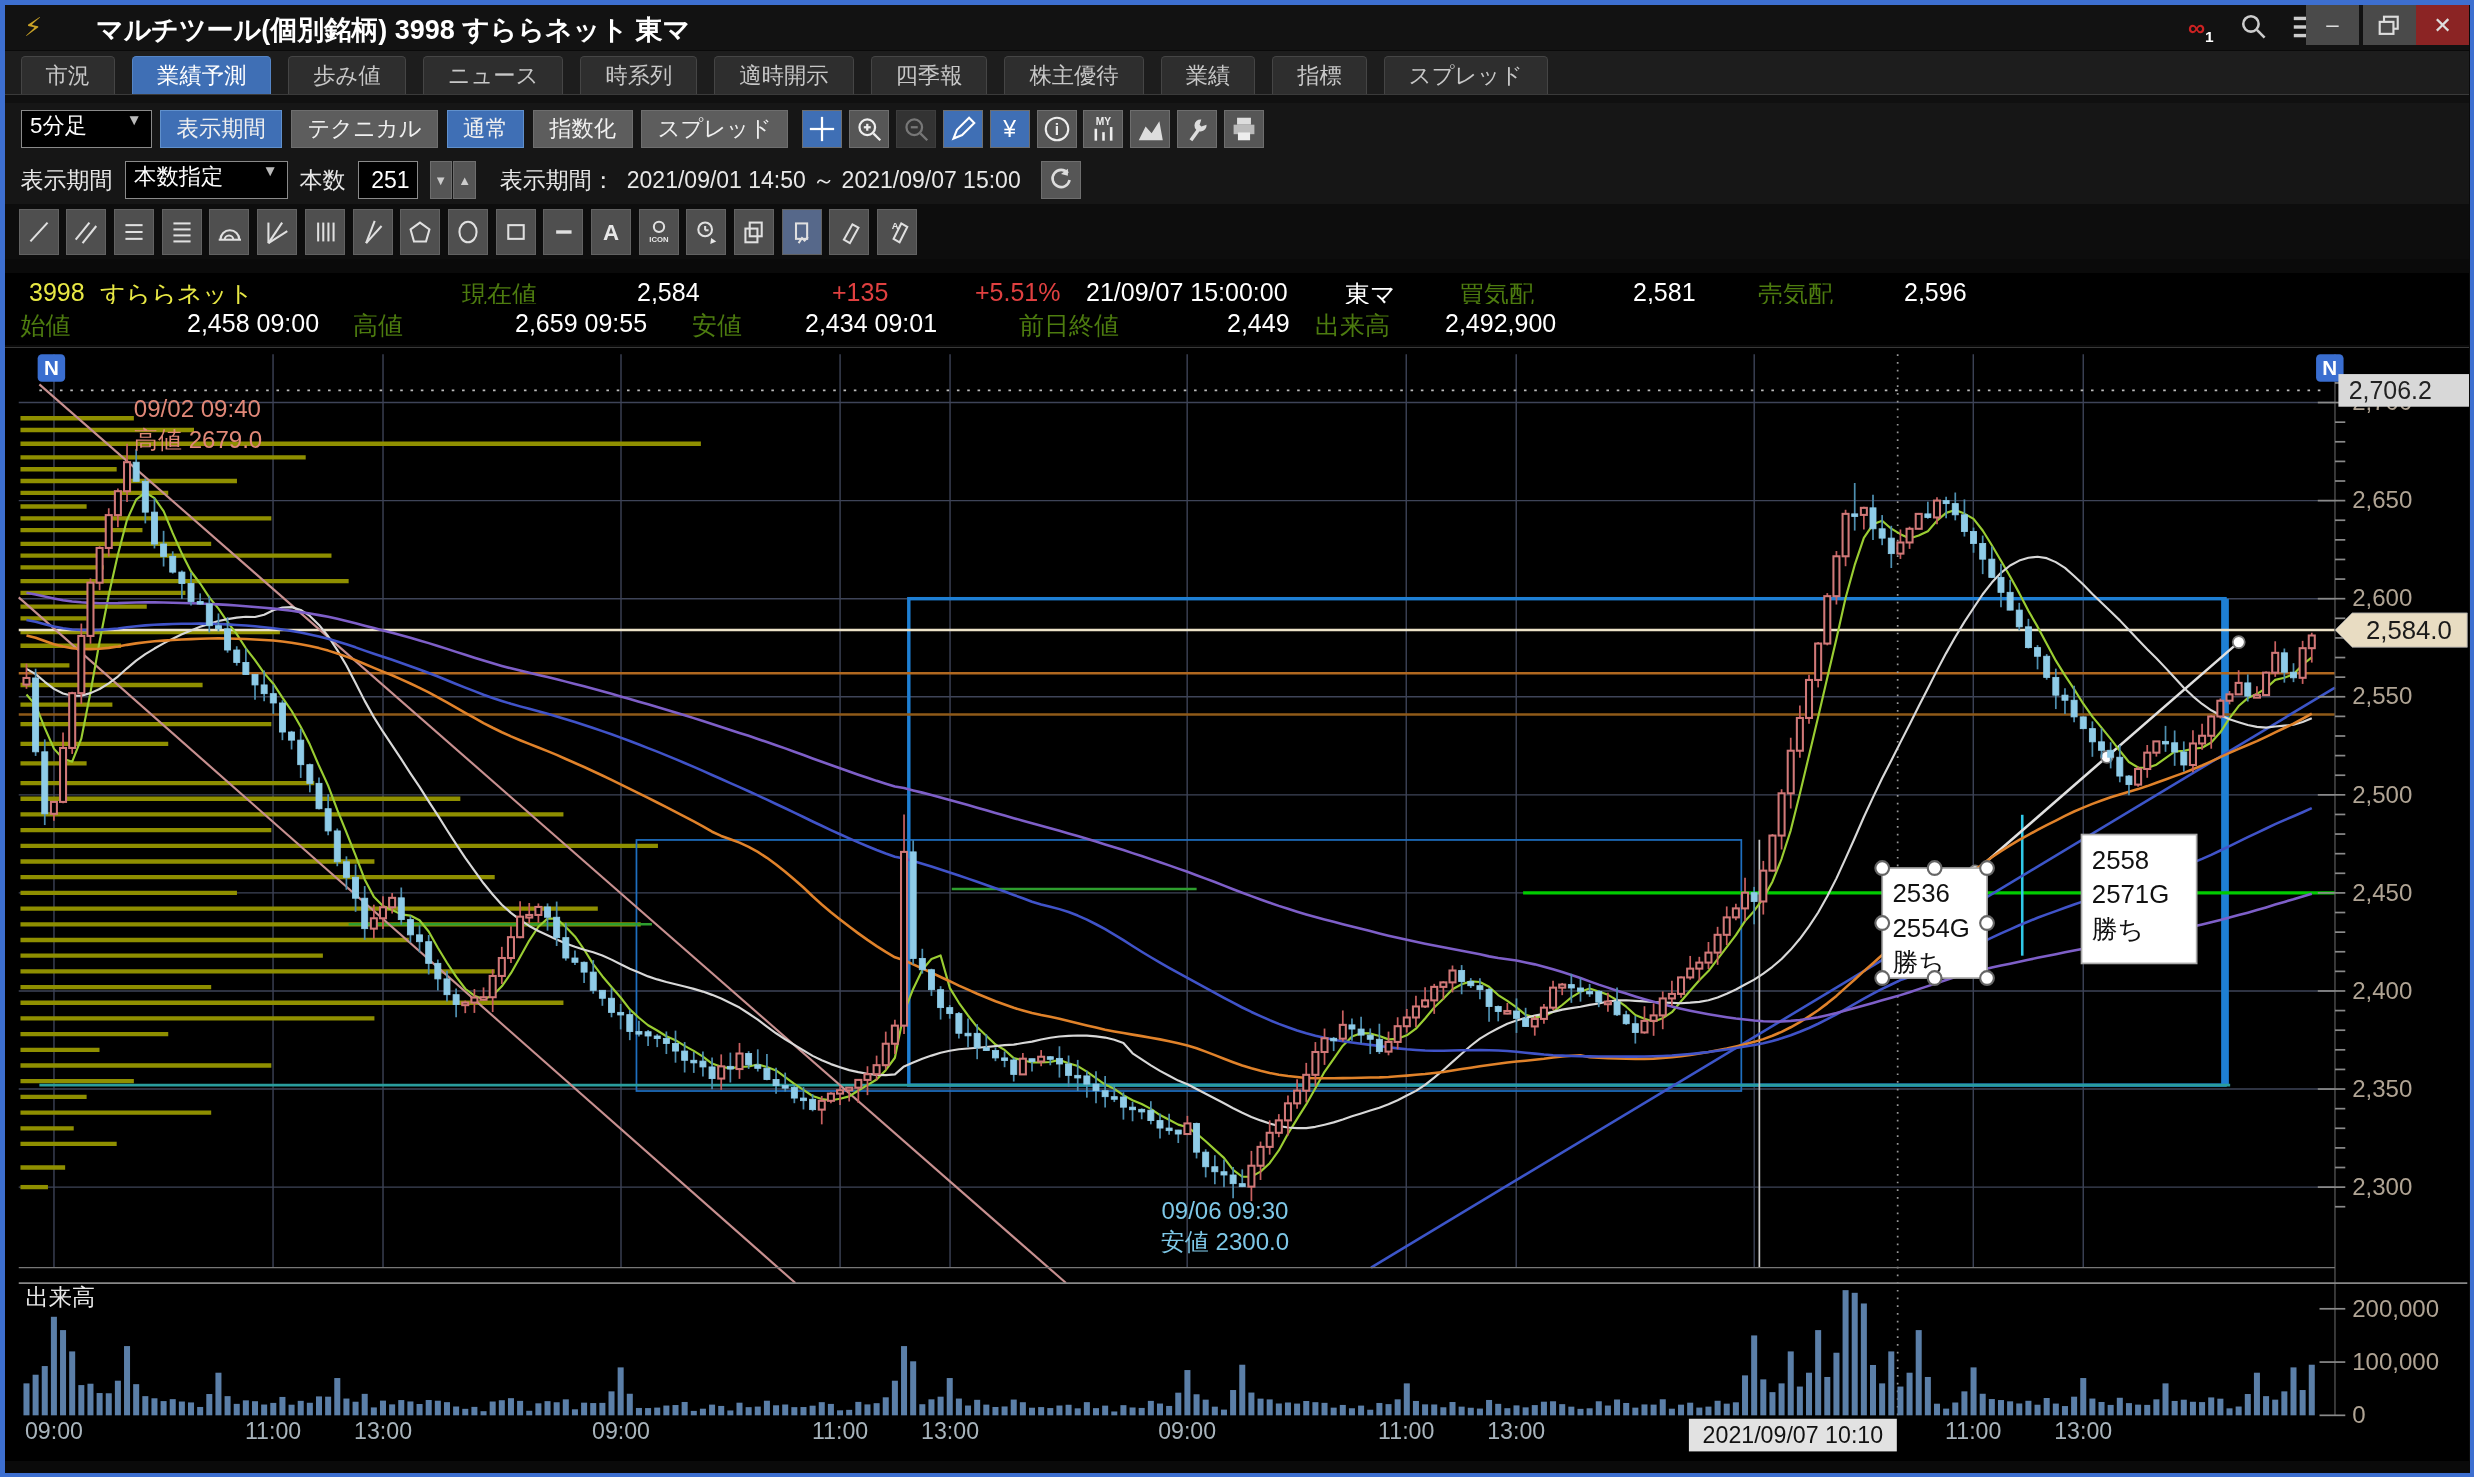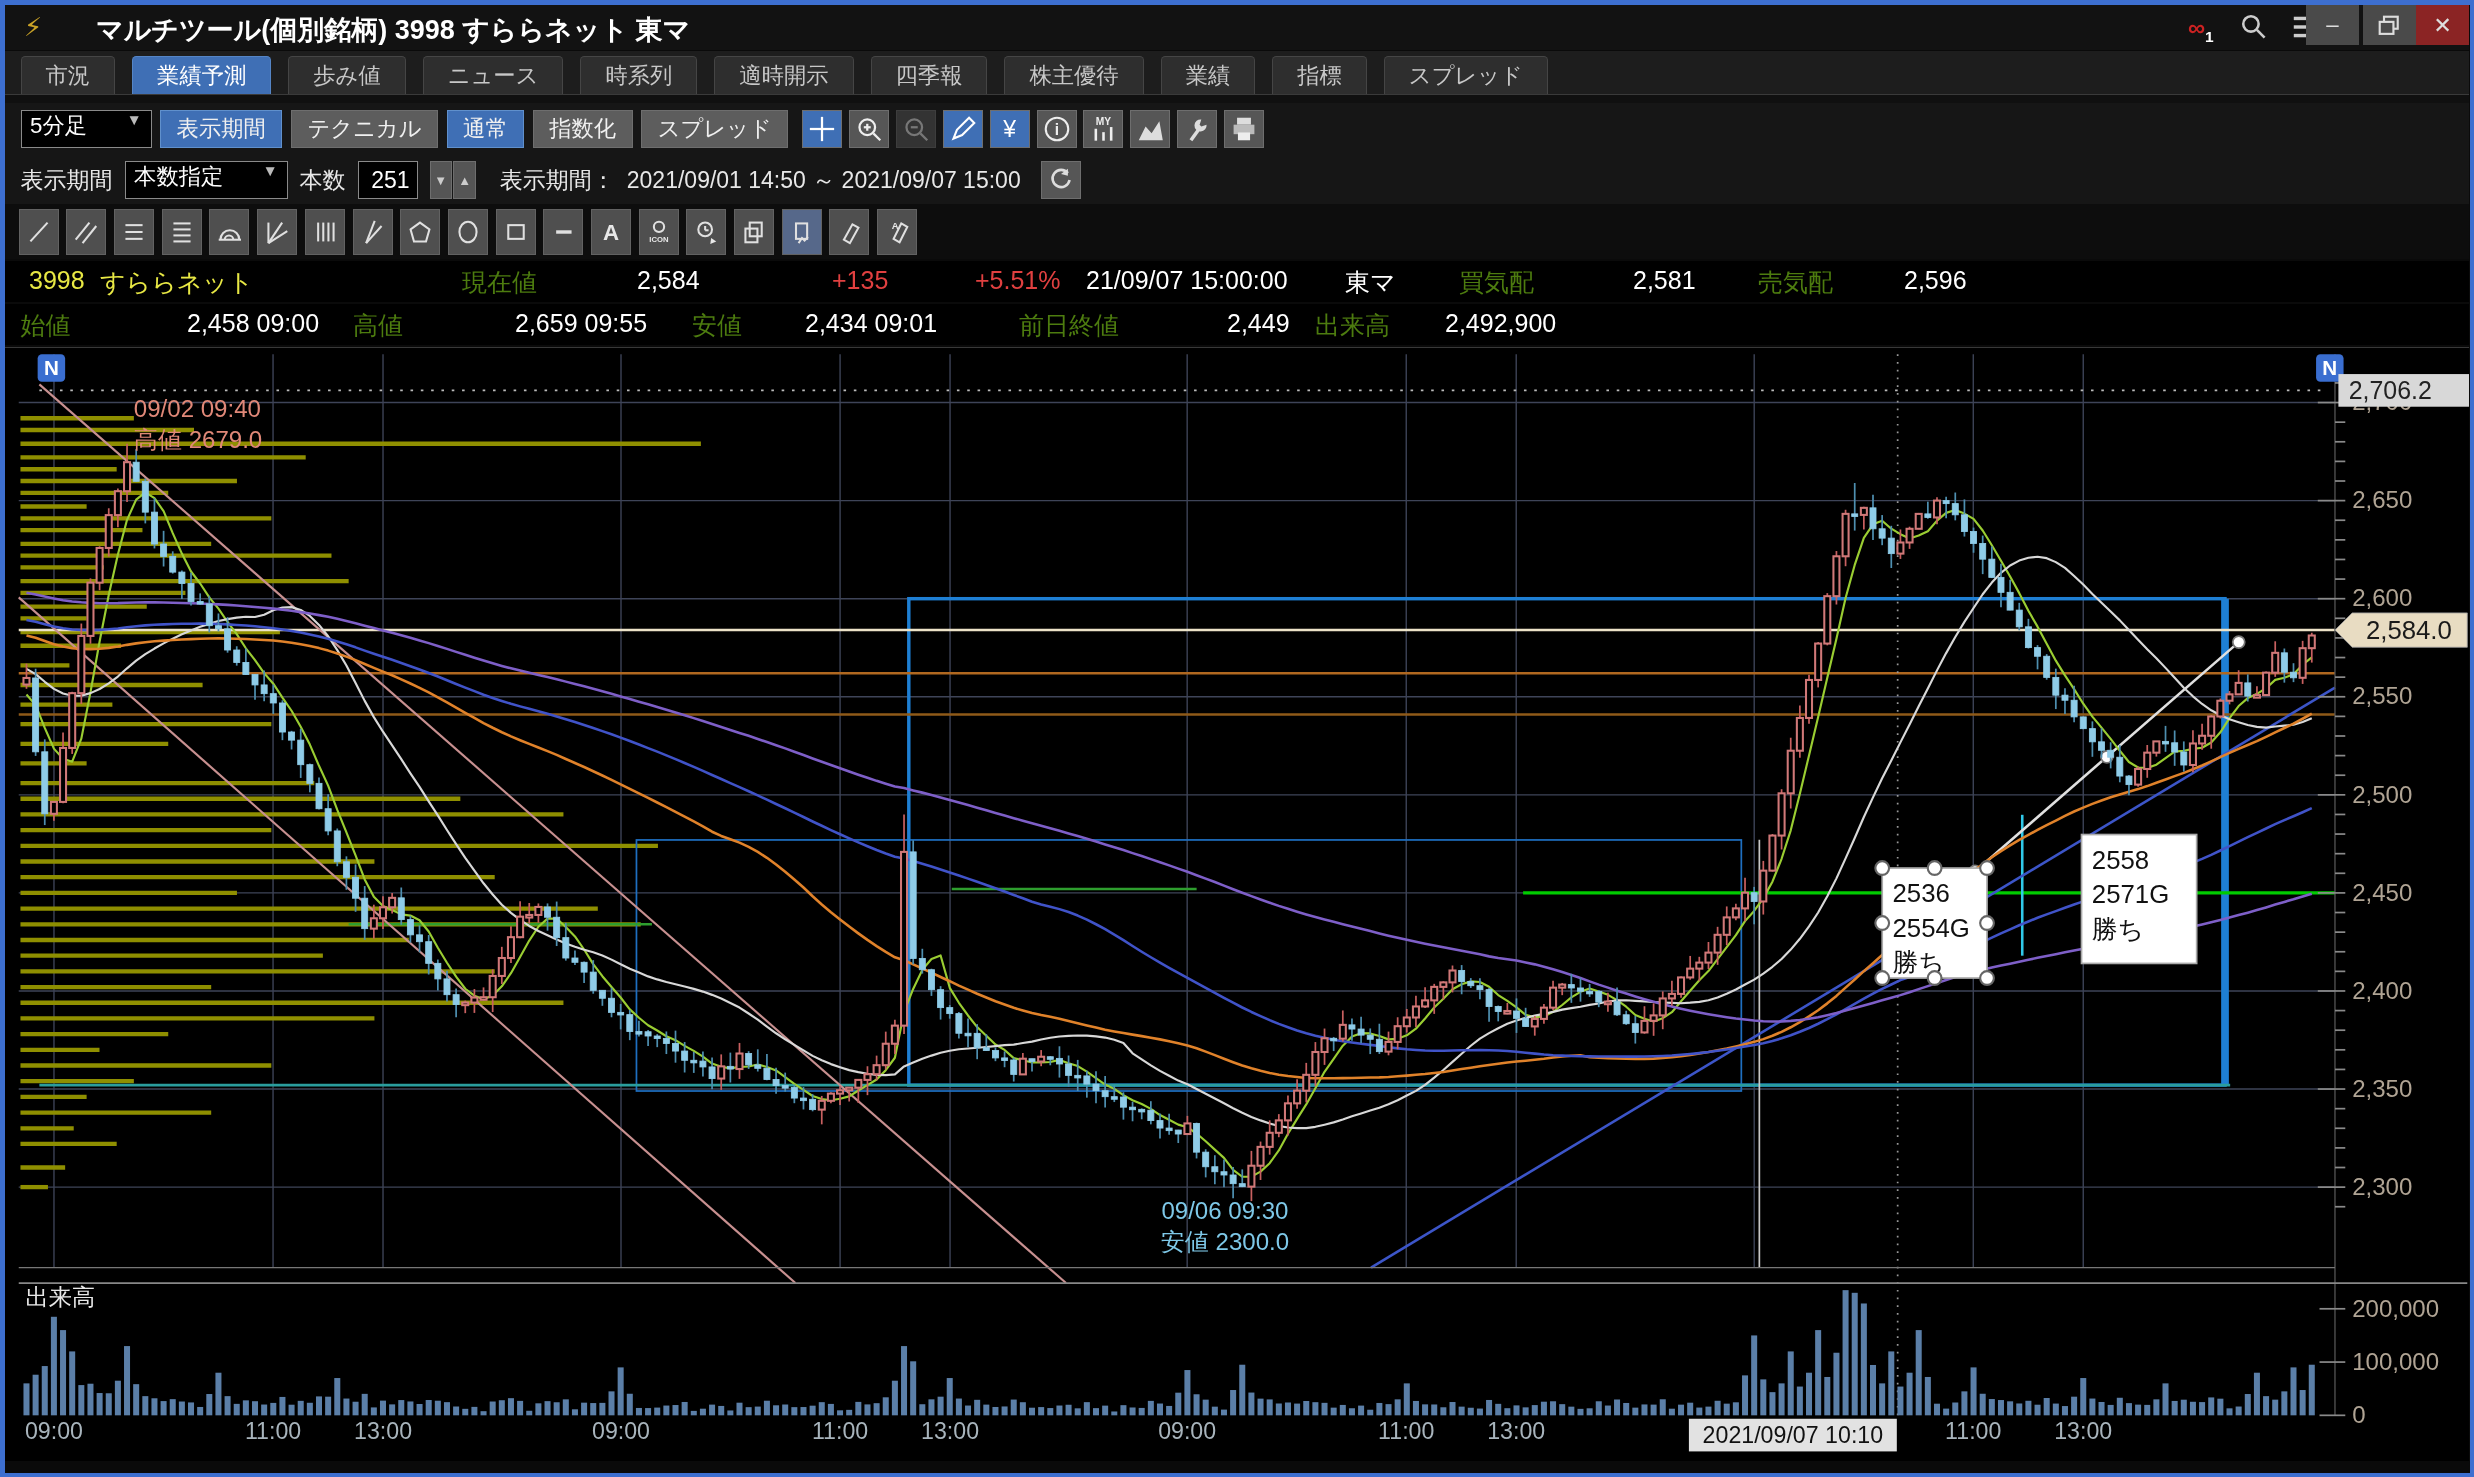--- a/index.html
+++ b/index.html
@@ -37,21 +37,21 @@
   
   #toolbar2 { left:0; top:150px; width:2464px; height:50px; background:#161616; display:flex; align-items:center; padding-left:15.5px; gap:12px; color:#e8e8e8; font-size:23px;}
   #count-input { width:60px; height:38px; background:#000; border:0.9px solid #8a8a8a; color:#fff; font-size:23px; text-align:right; padding-right:6.9px;}
   .spin { width:22.3px; height:38px; background:#555; border:0.9px solid #6e6e6e; color:#ccc; font-size:13px; display:flex; align-items:center; justify-content:center;}
   
   #drawbar { left:0; top:199px; width:2464px; height:55px; background:#0d0d0d; display:flex; align-items:center; padding-left:13.7px; gap:7.7px;}
   .dtool { width:40px; height:46px; background:#4f4f4f; border:0.9px solid #626262; display:flex; align-items:center; justify-content:center;}
   .dtool svg { stroke:#e0e0e0; fill:none; stroke-width:2.4; }
   
   #quote1,#quote2 { left:0; width:2464px; height:41px; background:#000; }
-  #quote1 { top:256px; } #quote2 { top:299px; }
+  #quote1 { top:268px; } #quote2 { top:299px; }
   .q { position:absolute; top:5.2px; font-size:25px; white-space:nowrap; }
   .cy { color:#4d7c0f; } .wh { color:#fff; } .yl { color:#E8E844; } .rd { color:#E04040; }
   
   #chart-wrap { left:0; top:342px; width:2464px; height:1114px; background:#000; border-top:0.9px solid #383838;}
   #chart-svg { position:absolute; left:0; top:0; }
 </style>
 </head>
 <body>
 
 <div id="win">

